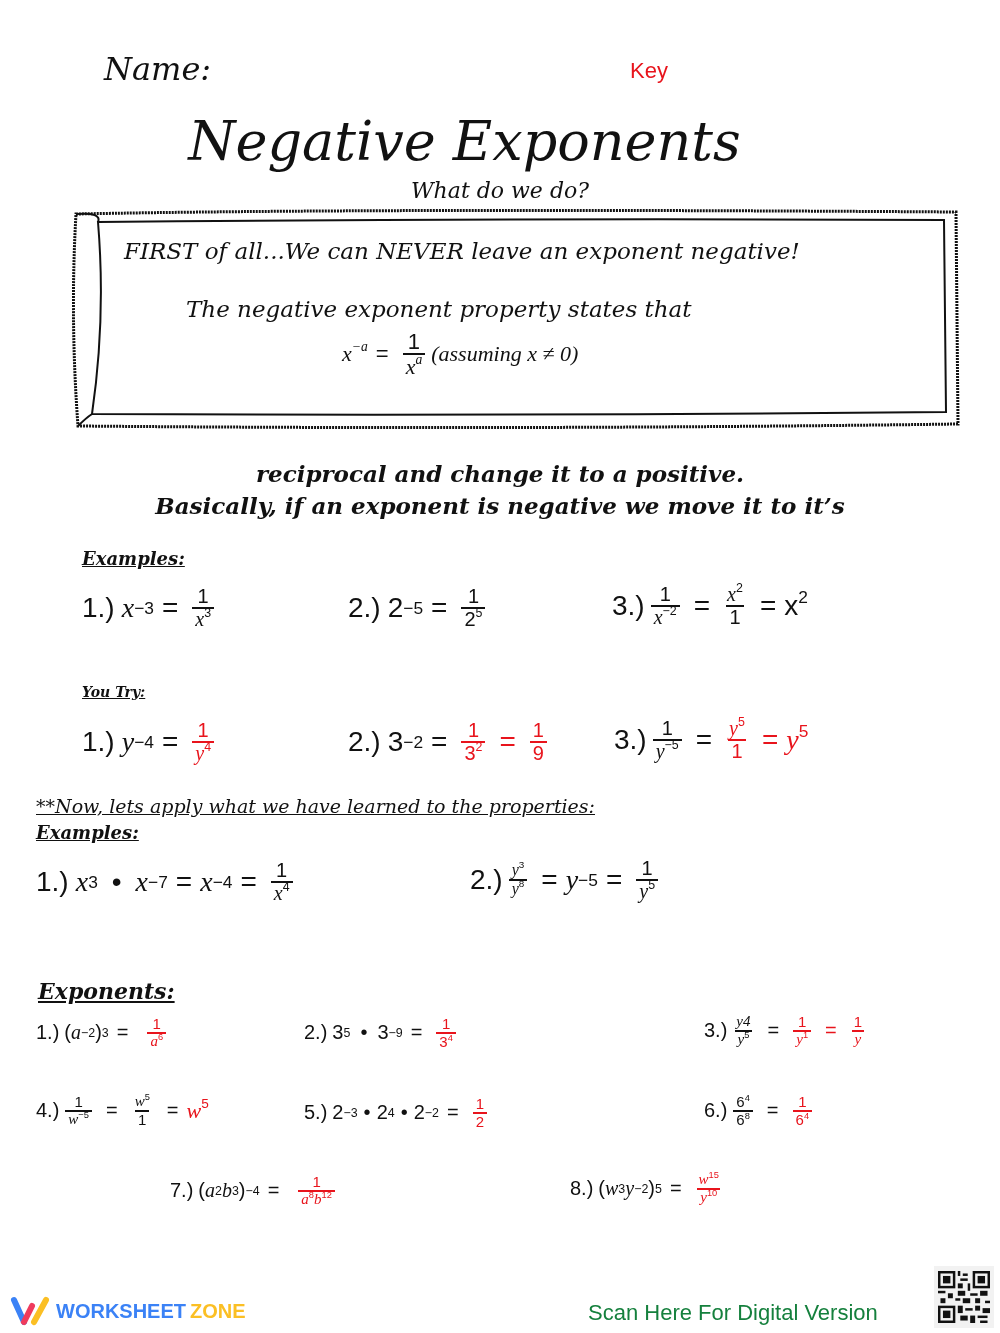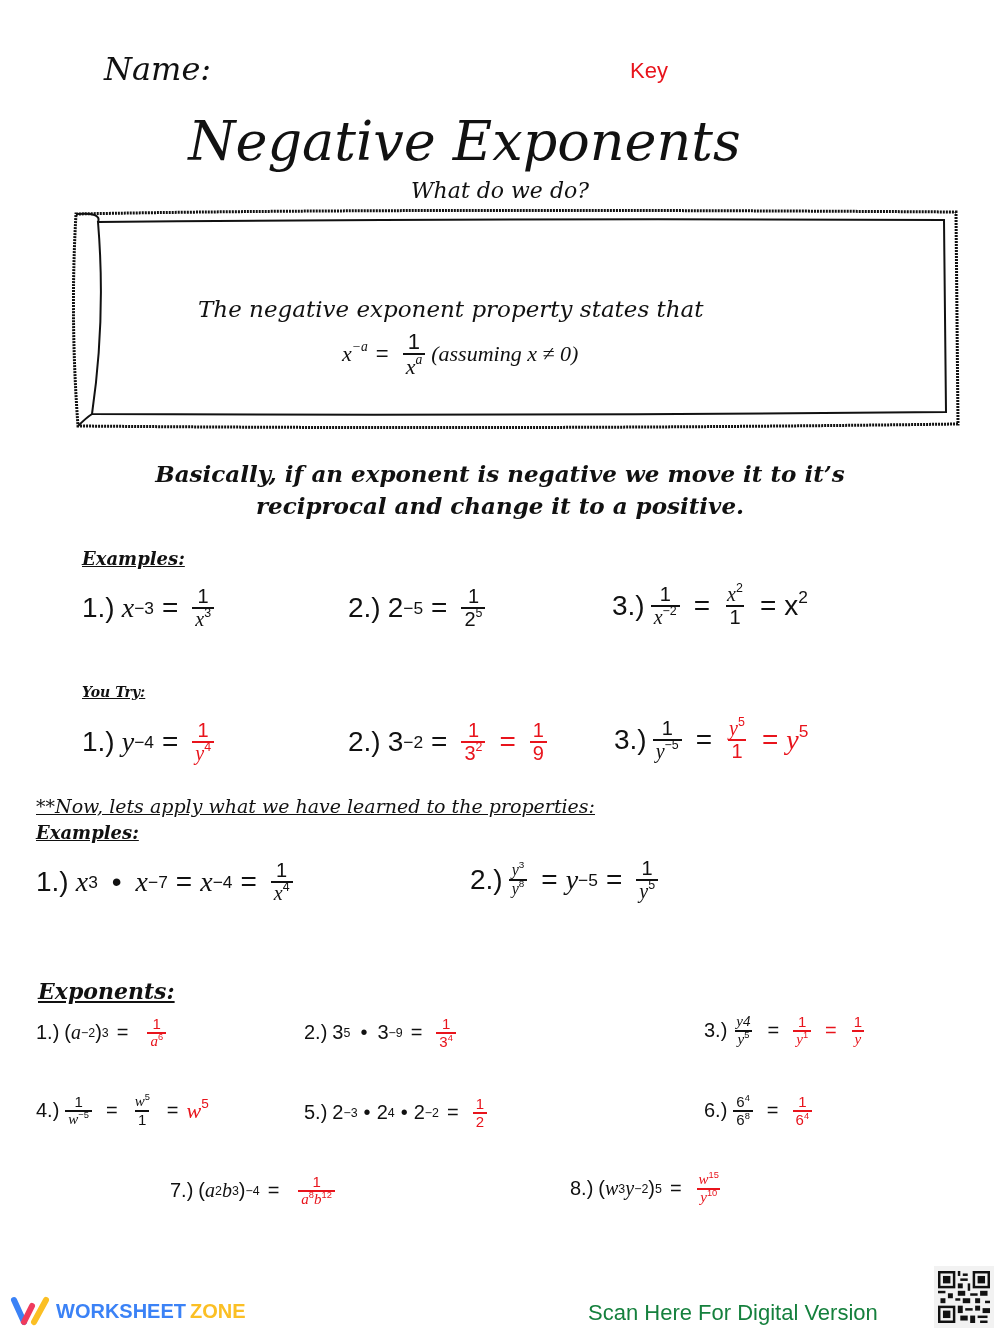--- a/index.html
+++ b/index.html
@@ -28,35 +28,36 @@
 <div class="abs" style="left:630px;top:58px;font-size:22px;color:#e8141c;font-family:'Liberation Sans',sans-serif;">Key</div>
 <div class="abs hand" style="left:0;width:929px;text-align:center;top:110px;font-size:54px;">Negative Exponents</div>
 <div class="abs hand" style="left:0;width:1000px;text-align:center;top:178px;font-size:22px;">What do we do?</div>
 
 <div class="abs box">
   <svg width="888" height="222">
     <path d="M4,6 Q300,0 884,4 L886,216 Q450,222 6,218 Q-2,110 4,6 Z" fill="none" stroke="#111" stroke-width="3" stroke-dasharray="2 1"></path>
     <path d="M26,14 Q440,10 872,12 L874,204 Q440,208 20,206 Q34,110 26,14 Z" fill="none" stroke="#111" stroke-width="2"></path>
     <path d="M4,6 Q30,4 26,14 M6,218 Q14,210 20,206" fill="none" stroke="#111" stroke-width="2"></path>
   </svg>
-  <div class="abs hand" style="left:126px;top:88px;font-size:23px;">The negative exponent property states that</div>
+  <div class="abs hand" style="left:52px;top:30px;font-size:23px;">FIRST of all...We can NEVER leave an exponent negative!</div>
+  <div class="abs hand" style="left:114px;top:88px;font-size:23px;">The negative exponent property states that</div>
   <div class="abs row math" style="left:270px;top:122px;font-size:22px;">
     <span><span>x</span><sup>−a</sup></span>
     <span class="eq">=</span>
     <span class="frac">
         <span class="n num">1</span>
         <span class="d"><span>x</span><sup>a</sup></span>
       </span>
     <span>(assuming x  ≠ 0)</span>
   </div>
 </div>
 
 <div class="abs hand" style="left:0;width:1000px;text-align:center;top:458px;font-size:23px;font-weight:bold;line-height:32px;">
+  <div>reciprocal and change it to a positive.</div>
   <div>Basically, if an exponent is negative we move it to it’s</div>
-  <div>reciprocal and change it to a positive.</div>
 </div>
 
 <div class="abs hand u" style="left:82px;top:548px;font-size:18px;font-weight:bold;">Examples:</div>
 
 <div class="abs row math" style="left:82px;top:586px;font-size:28px;">
   <span class="num">1.)</span>&nbsp;
   <span>x</span><sup class="num">−3</sup>
   <span class="eq">=</span>
   <span class="frac" style="font-size:20px;">
       <span class="n num">1</span>

